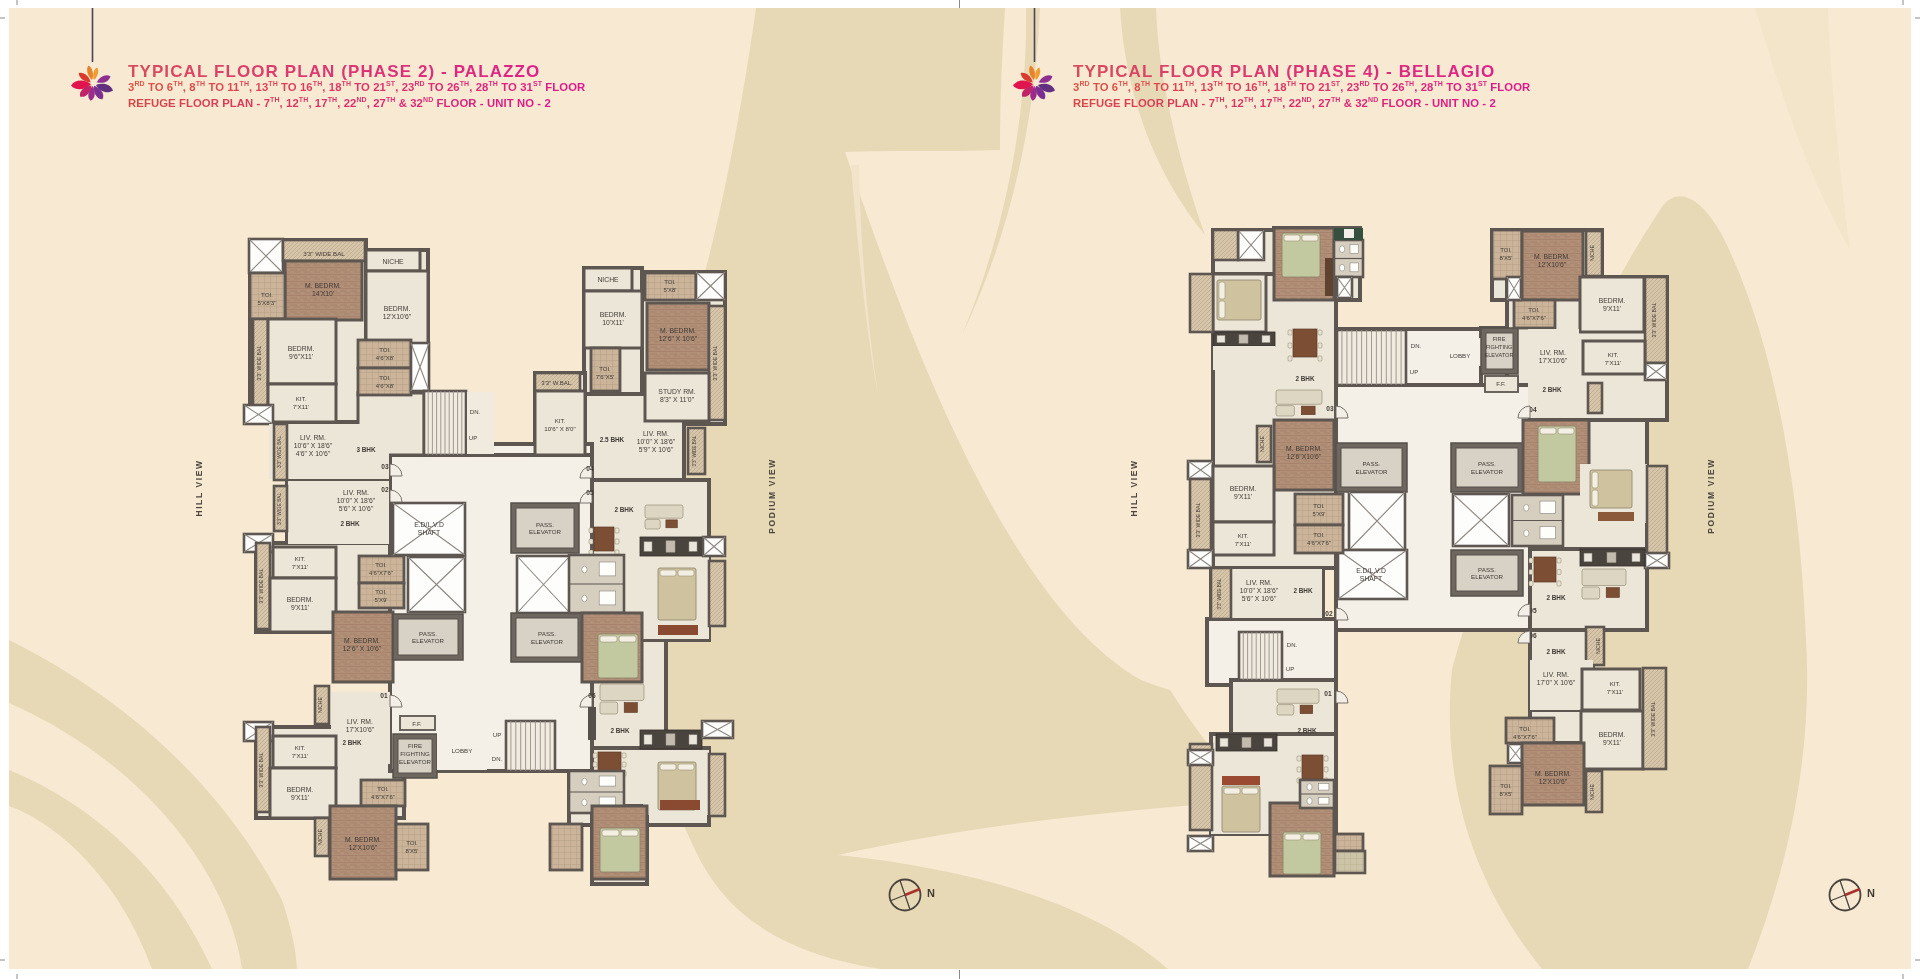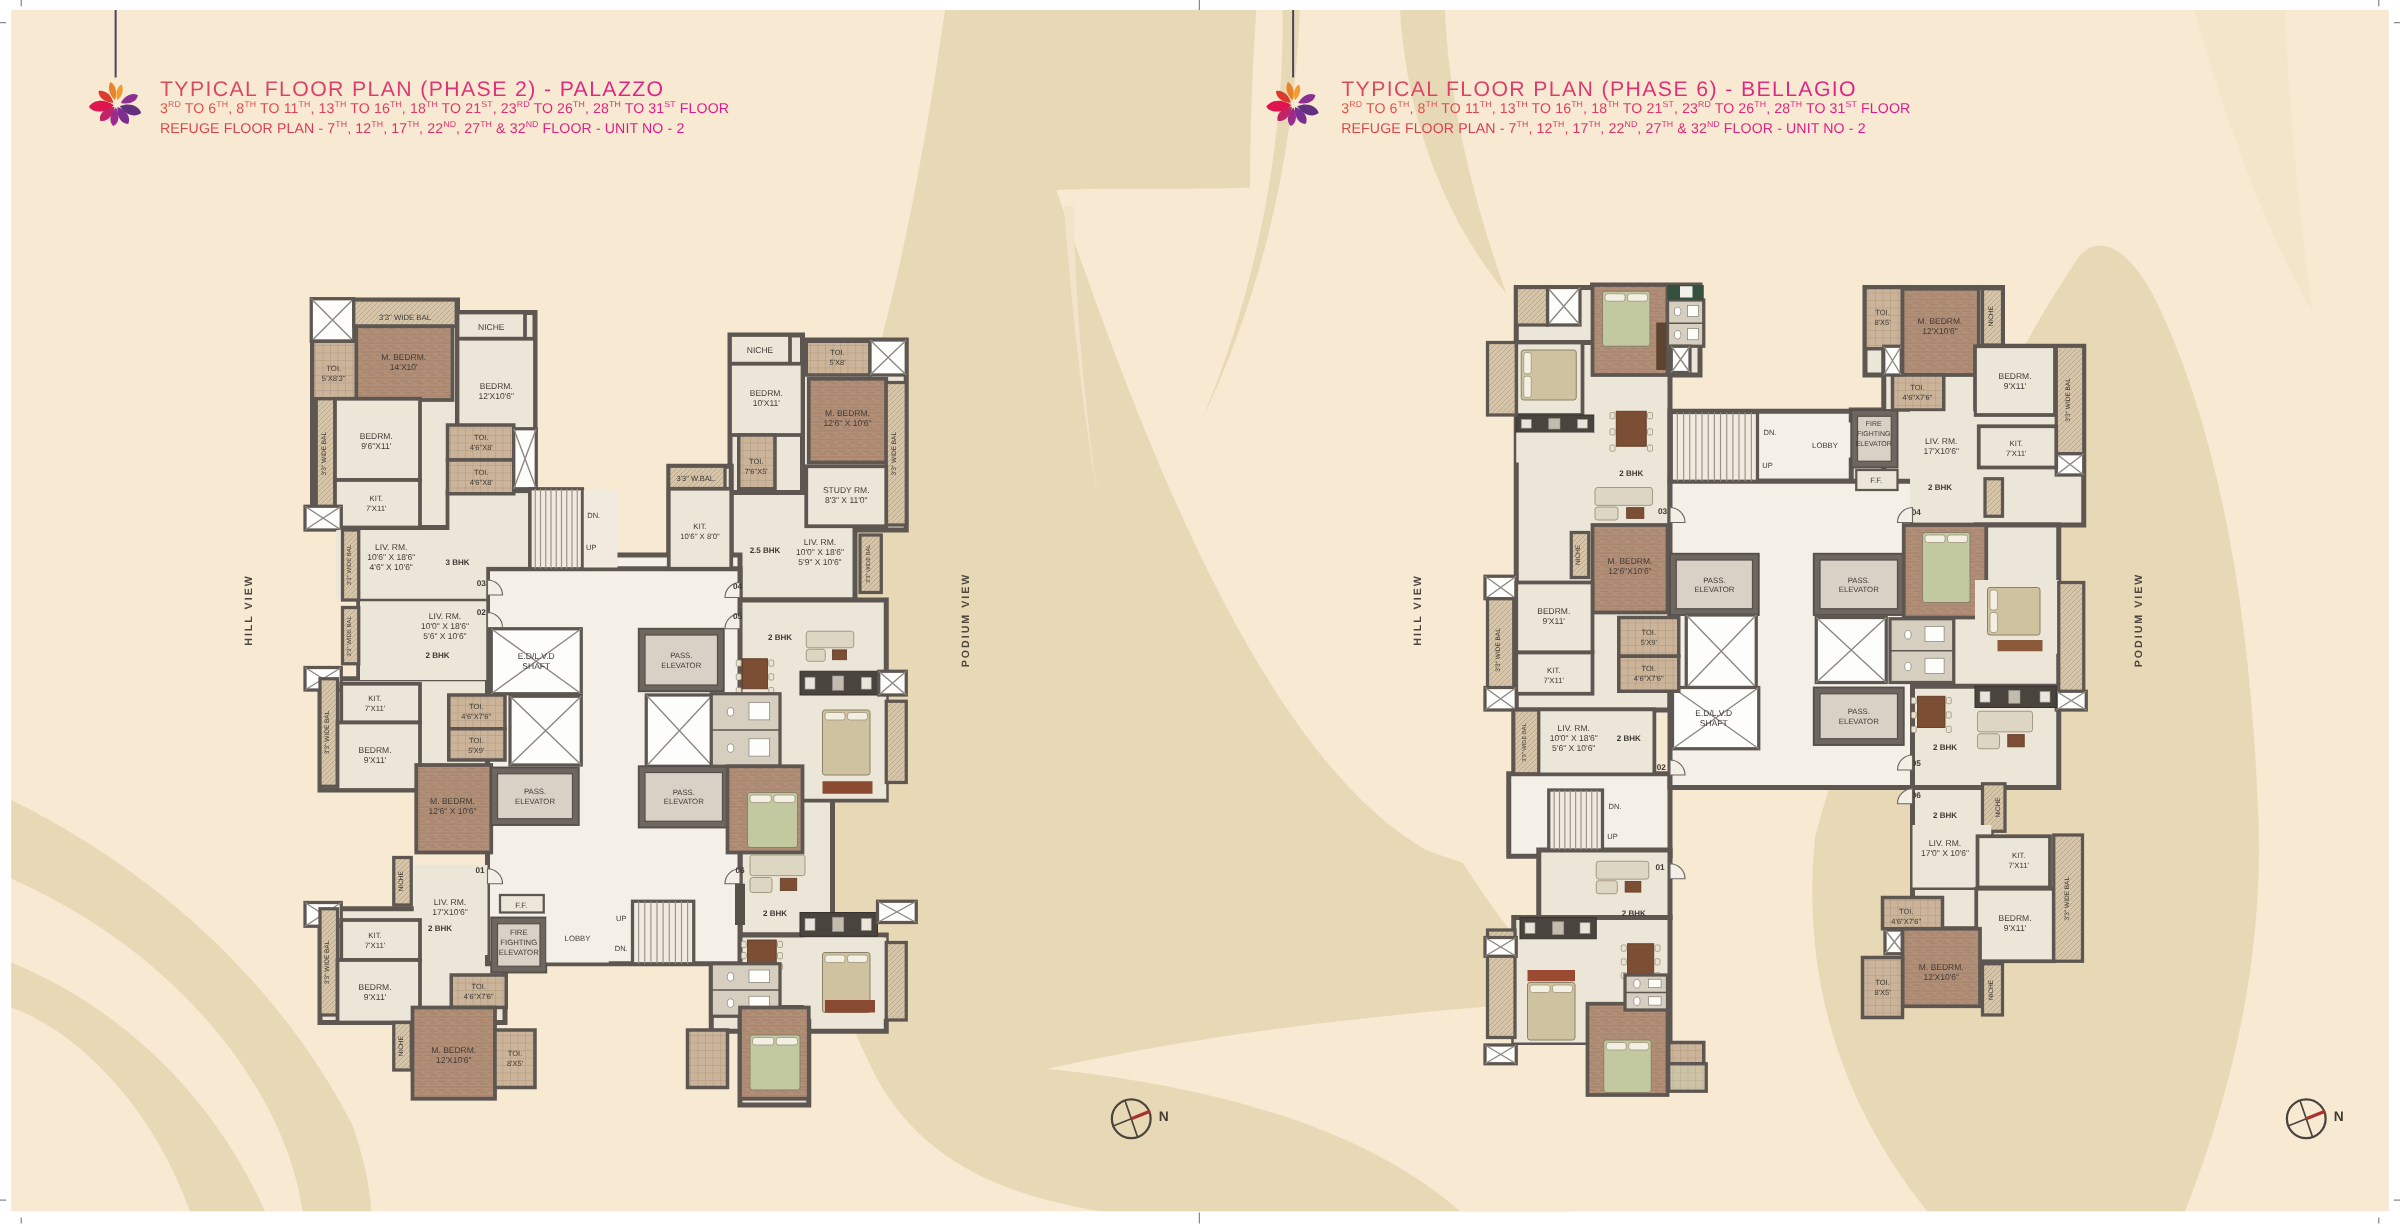--- a/index.html
+++ b/index.html
@@ -1,16 +1,16 @@
 <!DOCTYPE html>
 <html><head><meta charset="utf-8">
 <style>
 html,body{margin:0;padding:0}
 .page{position:relative;width:1920px;height:979px;background:#ffffff;overflow:hidden;font-family:"Liberation Sans",sans-serif}
-.hdr{position:absolute;font-weight:normal;white-space:nowrap}
+.hdr{position:absolute;font-weight:bold;white-space:nowrap}
 .h1{font-size:17px;letter-spacing:1.1px;background:linear-gradient(90deg,#d94b5c,#e02089);-webkit-background-clip:text;background-clip:text;color:transparent}
 .h2{font-size:11.3px;letter-spacing:0.1px;background:linear-gradient(90deg,#dd5340,#e0148e);-webkit-background-clip:text;background-clip:text;color:transparent}
 .h3{font-size:11.3px;letter-spacing:0.1px;background:linear-gradient(90deg,#d94545,#e0148e);-webkit-background-clip:text;background-clip:text;color:transparent}
 sup{font-size:7px;vertical-align:super;line-height:0}
 .vlab{position:absolute;font-size:8.5px;font-weight:bold;color:#4c463f;letter-spacing:1.6px;transform:rotate(-90deg);transform-origin:center;white-space:nowrap}
 </style></head>
 <body>
 <div class="page">
 <svg width="1920" height="979" viewBox="0 0 1920 979" xmlns="http://www.w3.org/2000/svg" style="font-family:'Liberation Sans',sans-serif">
 <defs>
@@ -965,21 +965,21 @@
 <rect x="1586" y="771" width="16" height="41" fill="url(#hatch)" stroke="#5d5651" stroke-width="2.6"></rect>
 <text x="1594" y="792" font-size="5.2" fill="#3f3a35" text-anchor="middle" transform="rotate(-90 1594 792)">NICHE</text>
 </g>
 </svg>
 
 
 <div class="hdr h1" style="left:128px;top:62px">TYPICAL FLOOR PLAN (PHASE 2) - PALAZZO</div>
 <div class="hdr h2" style="left:128px;top:81px">3<sup>RD</sup> TO 6<sup>TH</sup>, 8<sup>TH</sup> TO 11<sup>TH</sup>, 13<sup>TH</sup> TO 16<sup>TH</sup>, 18<sup>TH</sup> TO 21<sup>ST</sup>, 23<sup>RD</sup> TO 26<sup>TH</sup>, 28<sup>TH</sup> TO 31<sup>ST</sup> FLOOR</div>
 <div class="hdr h3" style="left:128px;top:97px">REFUGE FLOOR PLAN - 7<sup>TH</sup>, 12<sup>TH</sup>, 17<sup>TH</sup>, 22<sup>ND</sup>, 27<sup>TH</sup> &amp; 32<sup>ND</sup> FLOOR - UNIT NO - 2</div>
 
-<div class="hdr h1" style="left:1073px;top:62px">TYPICAL FLOOR PLAN (PHASE 6) - BELLAGIO</div>
+<div class="hdr h1" style="left:1073px;top:62px">TYPICAL FLOOR PLAN (PHASE 4) - BELLAGIO</div>
 <div class="hdr h2" style="left:1073px;top:81px">3<sup>RD</sup> TO 6<sup>TH</sup>, 8<sup>TH</sup> TO 11<sup>TH</sup>, 13<sup>TH</sup> TO 16<sup>TH</sup>, 18<sup>TH</sup> TO 21<sup>ST</sup>, 23<sup>RD</sup> TO 26<sup>TH</sup>, 28<sup>TH</sup> TO 31<sup>ST</sup> FLOOR</div>
 <div class="hdr h3" style="left:1073px;top:97px">REFUGE FLOOR PLAN - 7<sup>TH</sup>, 12<sup>TH</sup>, 17<sup>TH</sup>, 22<sup>ND</sup>, 27<sup>TH</sup> &amp; 32<sup>ND</sup> FLOOR - UNIT NO - 2</div>
 
 
 <div class="vlab" style="left:170px;top:483px">HILL VIEW</div>
 
 <div class="vlab" style="left:734px;top:491px">PODIUM VIEW</div>
 
 <div class="vlab" style="left:1105px;top:483px">HILL VIEW</div>
 

